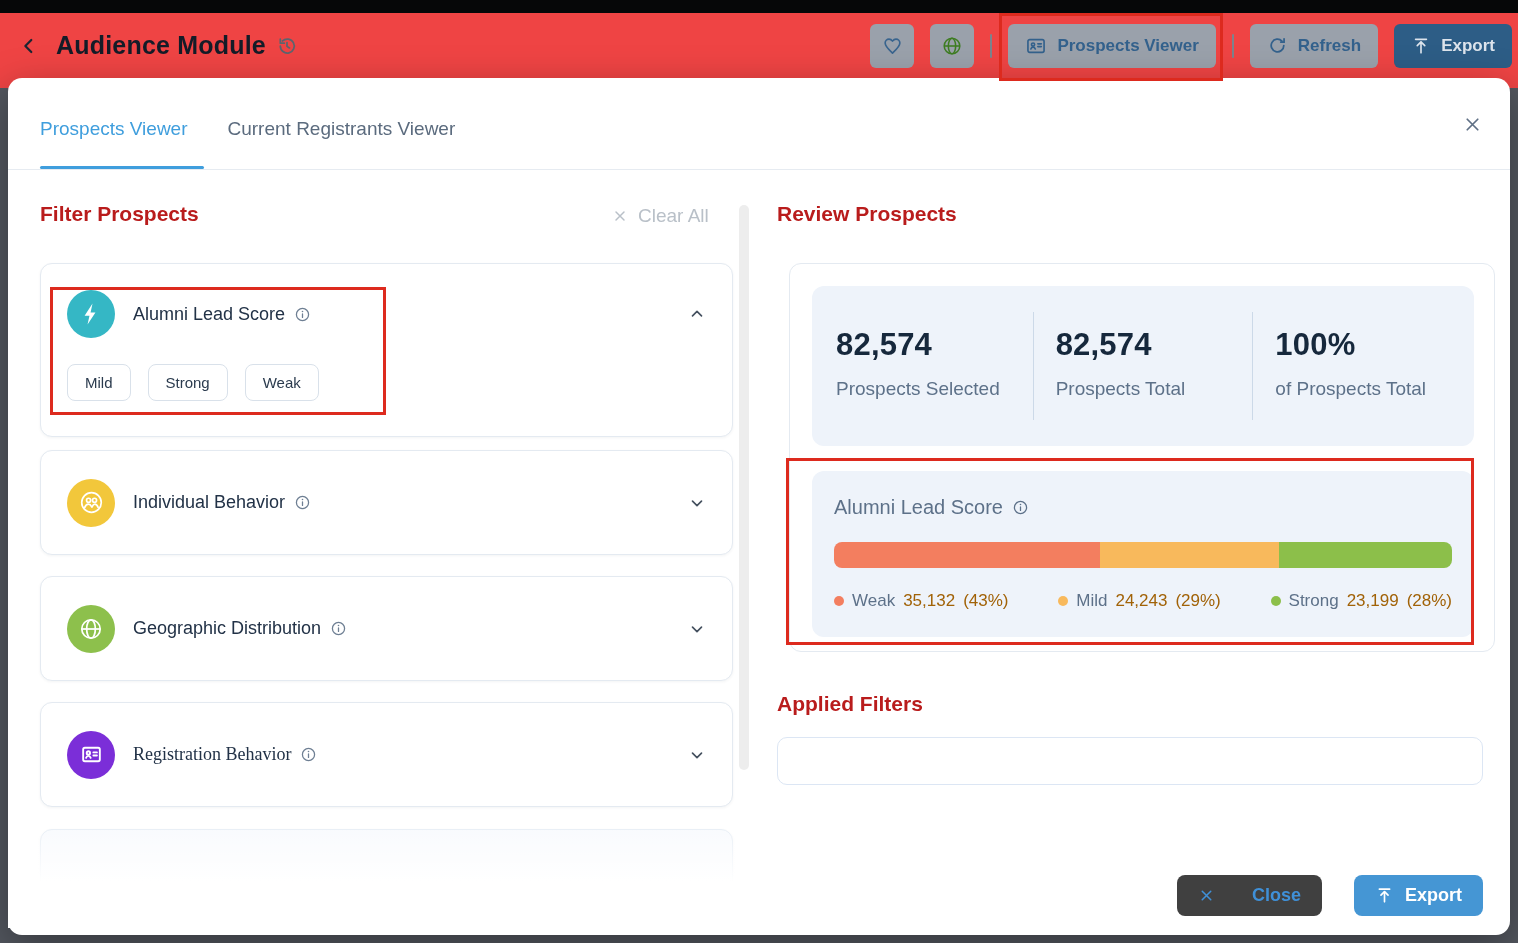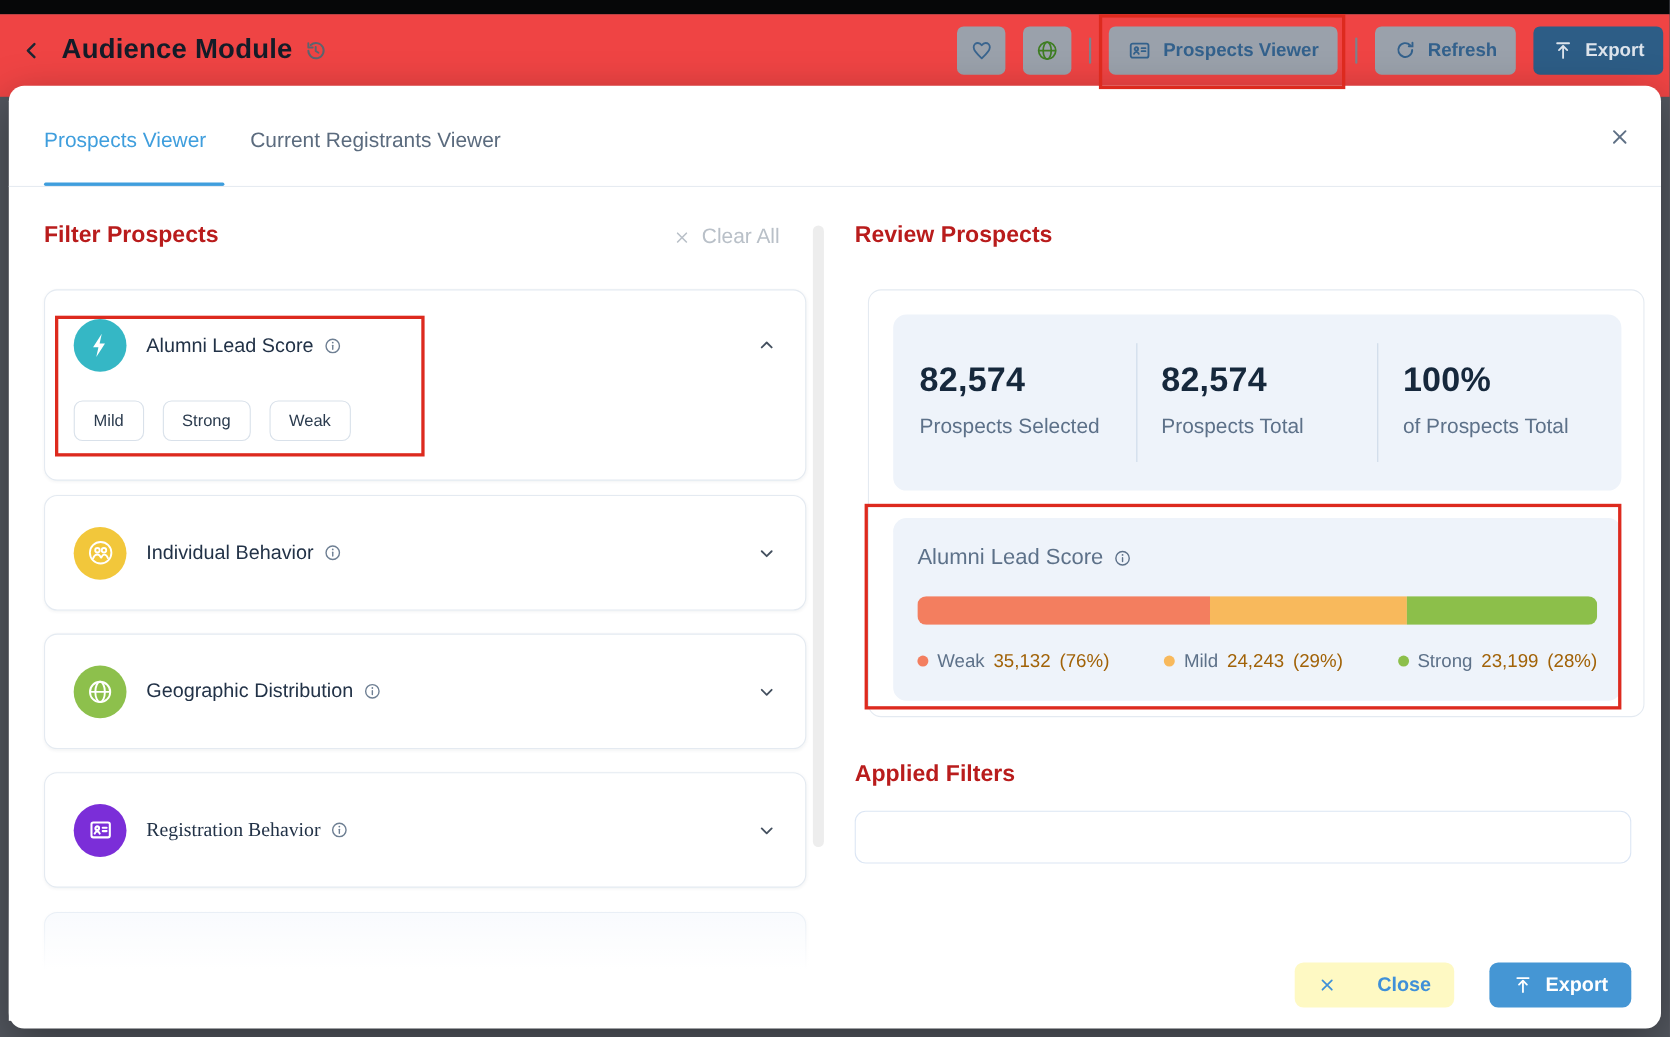--- a/index.html
+++ b/index.html
@@ -81,21 +81,21 @@
   .legend-label{color:#5d7189;}
   .legend-val{color:#a16207;font-weight:400;}
 
   .applied-box{position:absolute;left:769px;top:659px;width:706px;height:48px;
                border:1px solid #dce6f4;border-radius:10px;background:#fff;}
 
   
   .footer-btns{position:absolute;right:27px;top:797px;display:flex;gap:32px;}
   .f-btn{height:41px;display:inline-flex;align-items:center;gap:11px;padding:0 21px;border-radius:8px;
          font-size:18px;font-weight:600;cursor:pointer;}
-  .f-close{background:#fef9c3;color:#3f90d8;gap:37px;}
+  .f-close{background:#404040;color:#3f90d8;gap:37px;}
   .f-blue{background:#4596d4;color:#fff;}
 
   svg{display:block;}
 </style>
 </head>
 <body>
 
 <div class="root">
 
   <div class="top-black"></div>
@@ -344,21 +344,21 @@
         <div class="stack-bar">
           <div class="seg" style="width: 43%; background: rgb(243, 126, 95);"></div>
           <div class="seg" style="width: 29%; background: rgb(248, 185, 92);"></div>
           <div class="seg" style="width: 28%; background: rgb(140, 191, 74);"></div>
         </div>
         <div class="legend">
           <div class="legend-item">
             <span class="legend-dot" style="background: rgb(243, 126, 95);"></span>
             <span class="legend-label">Weak</span>
             <span class="legend-val">35,132</span>
-            <span class="legend-val">(76%)</span>
+            <span class="legend-val">(43%)</span>
           </div>
           <div class="legend-item">
             <span class="legend-dot" style="background: rgb(248, 185, 92);"></span>
             <span class="legend-label">Mild</span>
             <span class="legend-val">24,243</span>
             <span class="legend-val">(29%)</span>
           </div>
           <div class="legend-item">
             <span class="legend-dot" style="background: rgb(140, 191, 74);"></span>
             <span class="legend-label">Strong</span>

